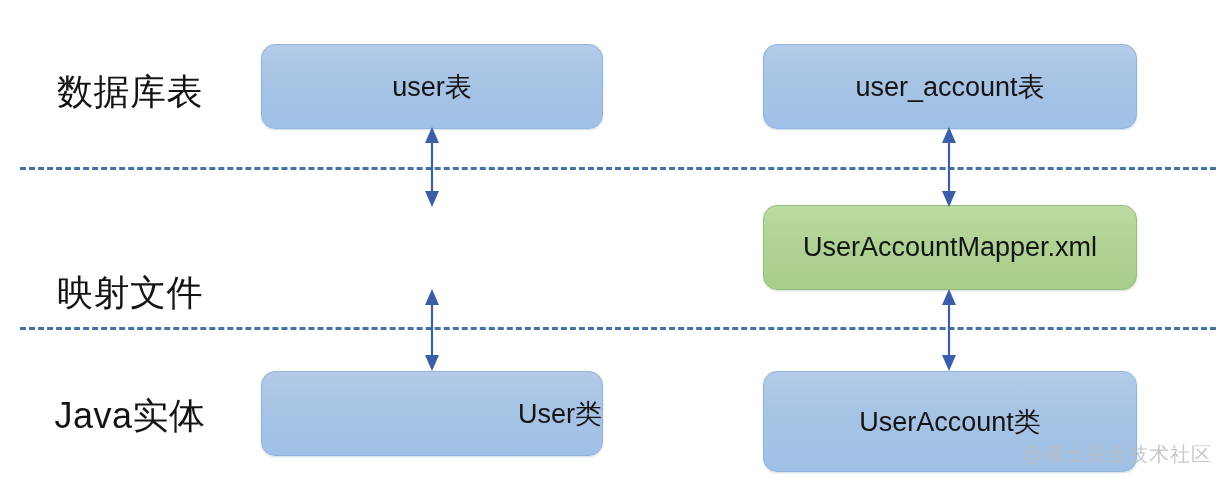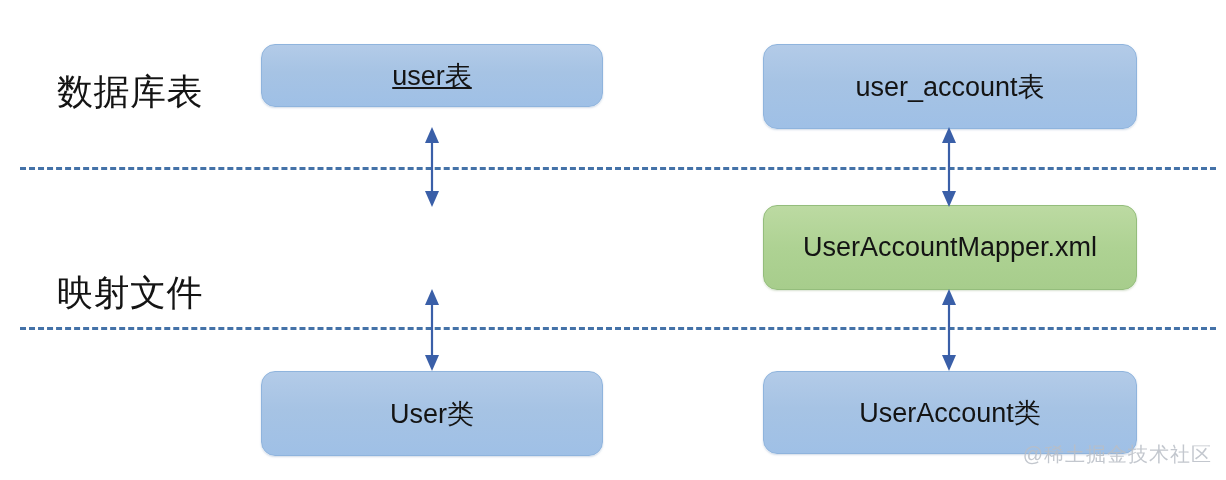--- a/index.html
+++ b/index.html
@@ -82,43 +82,44 @@
 </style>
 </head>
 <body>
 
 <div id="canvas">
 
   <div class="row-label" style="top:72px;">数据库表</div>
 
   <div class="row-label" style="top:233px;margin-top:40px;">映射文件</div>
 
+  <div class="row-label" style="top:396px;">Java实体</div>
 
   <div class="divider" style="top:167px;"></div>
 
   <div class="divider" style="top:327px;"></div>
 
-  <div class="node node-blue" style="left:261px; top:44px; width:342px; height:63px;text-decoration:underline;">
+  <div class="node node-blue" style="left:261px; top:44px; width:342px; height:85px;">
     <span>user表</span>
   </div>
 
   <div class="node node-blue" style="left:763px; top:44px; width:374px; height:85px;text-align:right;">
     <span>user_account表</span>
   </div>
 
 
   <div class="node node-green" style="left:763px; top:205px; width:374px; height:85px;">
     <span>UserAccountMapper.xml</span>
   </div>
 
-  <div class="node node-blue" style="left:261px; top:371px; width:342px; height:85px;">
+  <div class="node node-blue" style="left:261px; top:371px; width:342px; height:85px;justify-content:flex-end;">
     <span>User类</span>
   </div>
 
-  <div class="node node-blue" style="left:763px; top:371px; width:374px; height:83px;">
+  <div class="node node-blue" style="left:763px; top:371px; width:374px; height:101px;">
     <span>UserAccount类</span>
   </div>
 
   <svg class="arrow" style="left:414px; top:126px;" width="36" height="82" viewBox="0 0 36 82">
     <line x1="18" y1="10" x2="18" y2="72" stroke="#3a5fa8" stroke-width="2.2"></line>
     <polygon points="18,1 11,17 25,17" fill="#3a5fa8"></polygon>
     <polygon points="18,81 11,65 25,65" fill="#3a5fa8"></polygon>
   </svg>
 
   <svg class="arrow" style="left:414px; top:288px;" width="36" height="84" viewBox="0 0 36 84">

